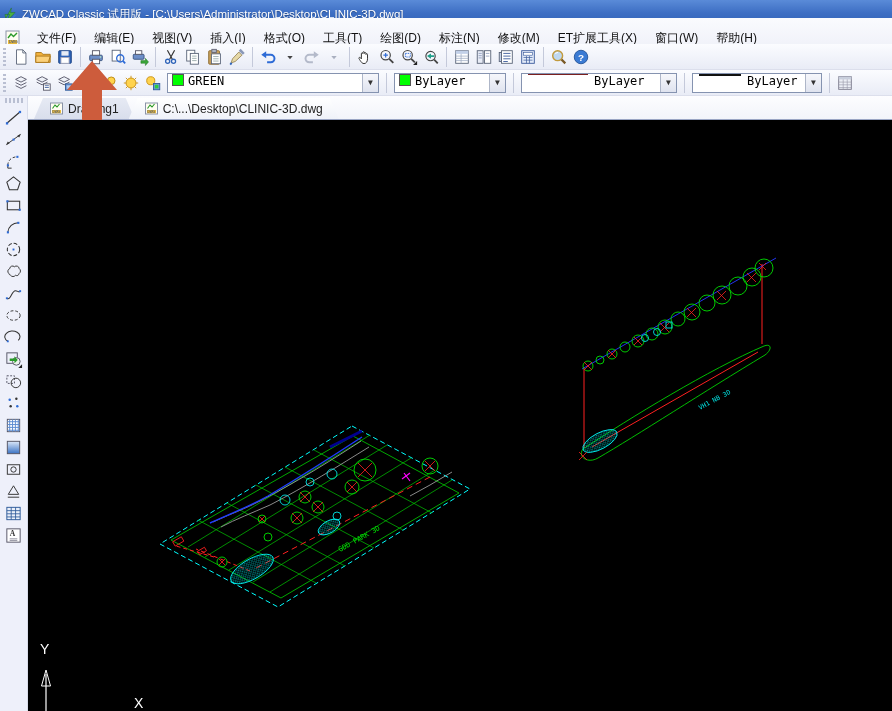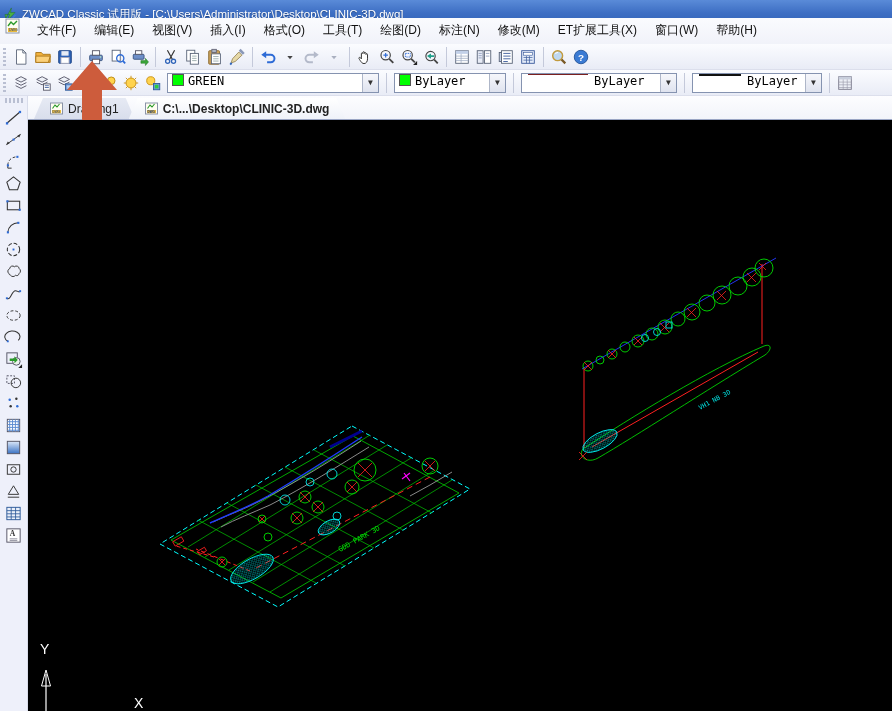--- a/index.html
+++ b/index.html
@@ -9,21 +9,21 @@
   
   .titlebar { position:absolute; left:0; top:0; width:892px; height:28px;
     background:linear-gradient(180deg,#5A8BD8 0%,#3E6FC4 45%,#2E5FB4 100%);
     display:flex; align-items:center; padding-left:3px; color:#fff; font-size:11.5px; }
   .titlebar .logo { width:15px; height:14px; margin-right:4px; flex:0 0 auto; }
   .titlebar .ttext { white-space:nowrap; text-shadow:0 1px 1px rgba(0,0,0,.35); }
 
   
   .menubar { position:absolute; left:0; top:18px; width:892px; height:41px;
     background:linear-gradient(180deg,#FAFBFE,#ECEEF7); border-bottom:1px solid #D6DAE8;
-    display:flex; align-items:flex-start; font-size:12px; color:#111; }
+    display:flex; align-items:center; font-size:12px; color:#111; }
   .menubar .docicon { width:18px; height:16px; margin:0 6px 0 4px; }
   .menuitem { padding:4px 9px; white-space:nowrap; cursor:default; }
 
   
   .toolbar { position:absolute; left:0; width:892px; height:26px;
     background:linear-gradient(180deg,#FBFCFF,#E9ECF6); border-bottom:1px solid #DCDFEC;
     display:flex; align-items:center; }
   .tb1 { top:44px; } .tb2 { top:70px; }
   .grip { width:5px; height:18px; margin:0 3px 0 2px;
     background:repeating-linear-gradient(180deg,#B9BFD2 0 2px,transparent 2px 4px);
@@ -54,21 +54,21 @@
   .rbtn { width:24px; height:22px; display:flex; align-items:center; justify-content:center;
     border:1px solid transparent; border-radius:2px; }
   .rbtn svg { width:19px; height:19px; }
 
   .main { flex:1; display:flex; flex-direction:column; }
   .tabstrip { height:24px; background:linear-gradient(180deg,#FDFDFF,#F2F4FA);
     border-bottom:1px solid #9AA5C4; display:flex; align-items:flex-end; padding-left:6px; }
   .tab { height:21px; display:flex; align-items:center; gap:4px; padding:0 16px;
     font-size:12px; color:#222; clip-path:polygon(9px 0,calc(100% - 9px) 0,100% 100%,0 100%);
     background:linear-gradient(180deg,#E6EAF4,#D9DEEC); margin-right:-6px; white-space:nowrap; }
-  .tab.active { background:linear-gradient(180deg,#FFFFFF,#EFF2F9); font-weight:bold; }
+  .tab.active { background:linear-gradient(180deg,#FFFFFF,#EFF2F9); font-weight:normal; }
   .tab svg { width:14px; height:13px; flex:0 0 auto; }
 
   .canvas { flex:1; background:#000; position:relative; overflow:hidden; }
   .canvas svg.scene { position:absolute; left:0; top:0; }
 
   
   .annot-arrow { position:absolute; left:67px; top:61px; width:50px; height:59px; z-index:50;
     clip-path:polygon(50% 0,100% 49%,70% 49%,70% 100%,30% 100%,30% 49%,0 49%); }
 </style>
 </head>

